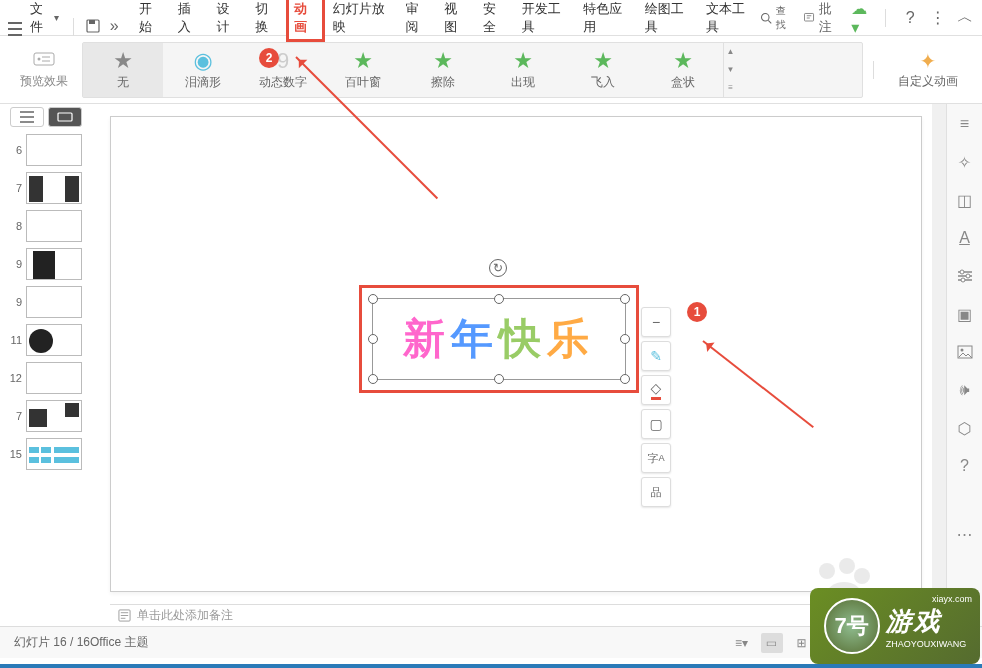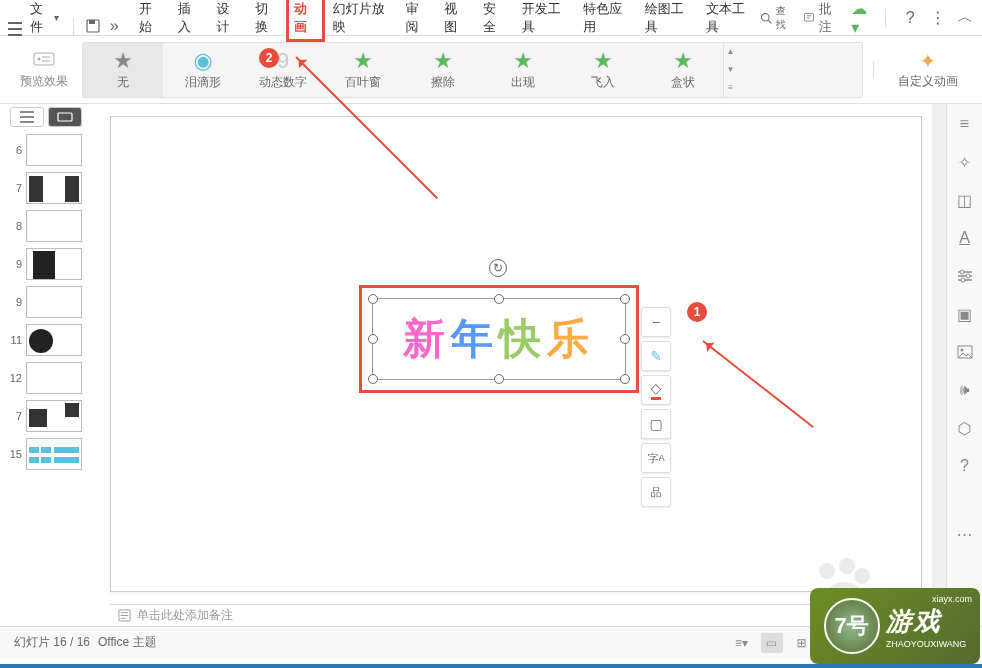--- a/index.html
+++ b/index.html
@@ -61,21 +61,21 @@
     
     .float-toolbar { position: absolute; left: 530px; top: 190px; display: flex; flex-direction: column; gap: 4px; }
     .float-btn { width: 30px; height: 30px; background: #fff; border: 1px solid #ddd; border-radius: 3px; display: flex; align-items: center; justify-content: center; cursor: pointer; font-size: 14px; color: #666; box-shadow: 0 1px 2px rgba(0,0,0,0.1); }
     
     .right-bar { width: 36px; background: #f8f8f8; border-left: 1px solid #e0e0e0; display: flex; flex-direction: column; align-items: center; padding-top: 8px; gap: 14px; }
     .right-btn { width: 24px; height: 24px; display: flex; align-items: center; justify-content: center; color: #888; cursor: pointer; }
     
     .notes-bar { height: 22px; border-top: 1px solid #ddd; display: flex; align-items: center; padding: 0 8px; font-size: 12px; color: #999; gap: 6px; margin-top: 12px; background: #fff; }
     
     .status-bar { height: 32px; border-top: 1px solid #ddd; display: flex; align-items: center; padding: 0 14px; font-size: 12px; color: #666; background: #f8f8f8; }
-    .status-left { display: flex; gap: 8px; justify-content: center; }
+    .status-left { display: flex; gap: 0; justify-content: center; }
     .status-right { margin-left: auto; display: flex; align-items: center; gap: 8px; }
     .view-btn { width: 22px; height: 20px; display: flex; align-items: center; justify-content: center; cursor: pointer; color: #888; }
     .play-btn { width: 28px; height: 20px; background: #ff6600; border-radius: 3px; display: flex; align-items: center; justify-content: center; color: #fff; cursor: pointer; }
     
     .annotation { position: absolute; pointer-events: none; }
     .anno-circle { width: 20px; height: 20px; background: #e74c3c; border-radius: 50%; display: flex; align-items: center; justify-content: center; color: #fff; font-size: 12px; font-weight: bold; }
     .arrow-line { position: absolute; height: 2px; background: #e74c3c; transform-origin: left center; }
     .arrow-line::before { content: ""; position: absolute; left: -2px; top: -5px; border: 6px solid transparent; border-right-color: #e74c3c; }
     
     .watermark { position: absolute; bottom: 20px; right: 20px; opacity: 0.6; }

